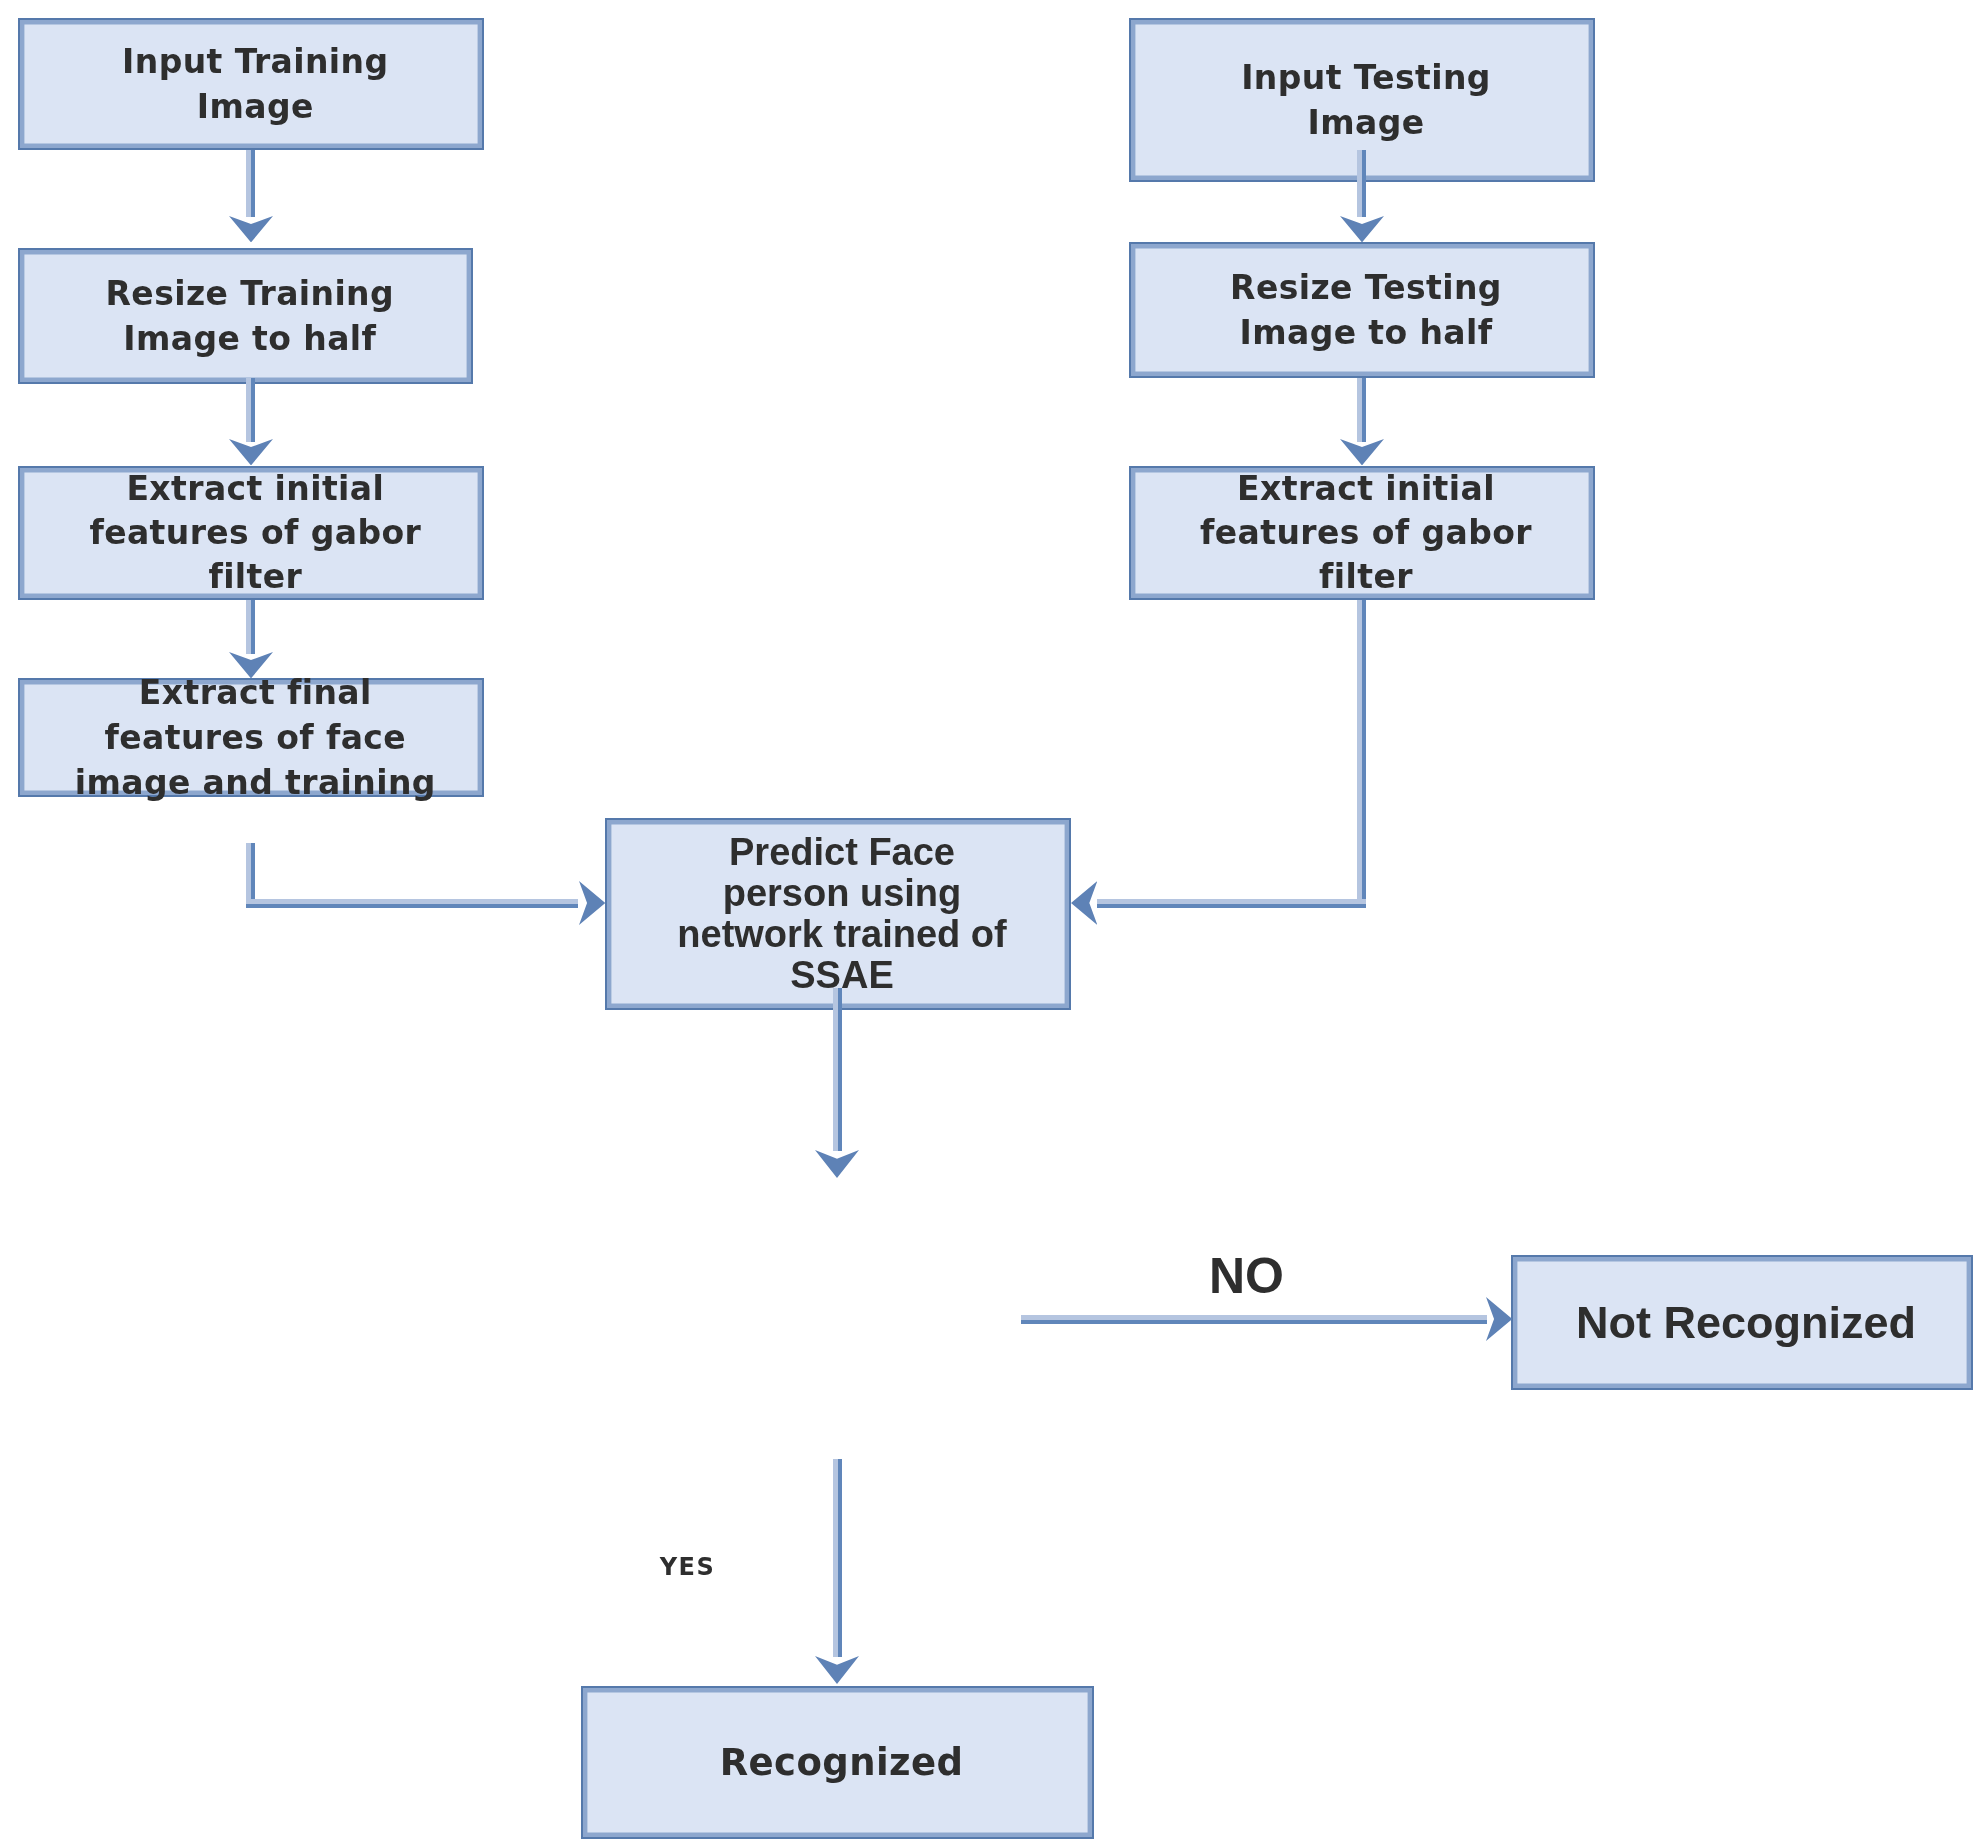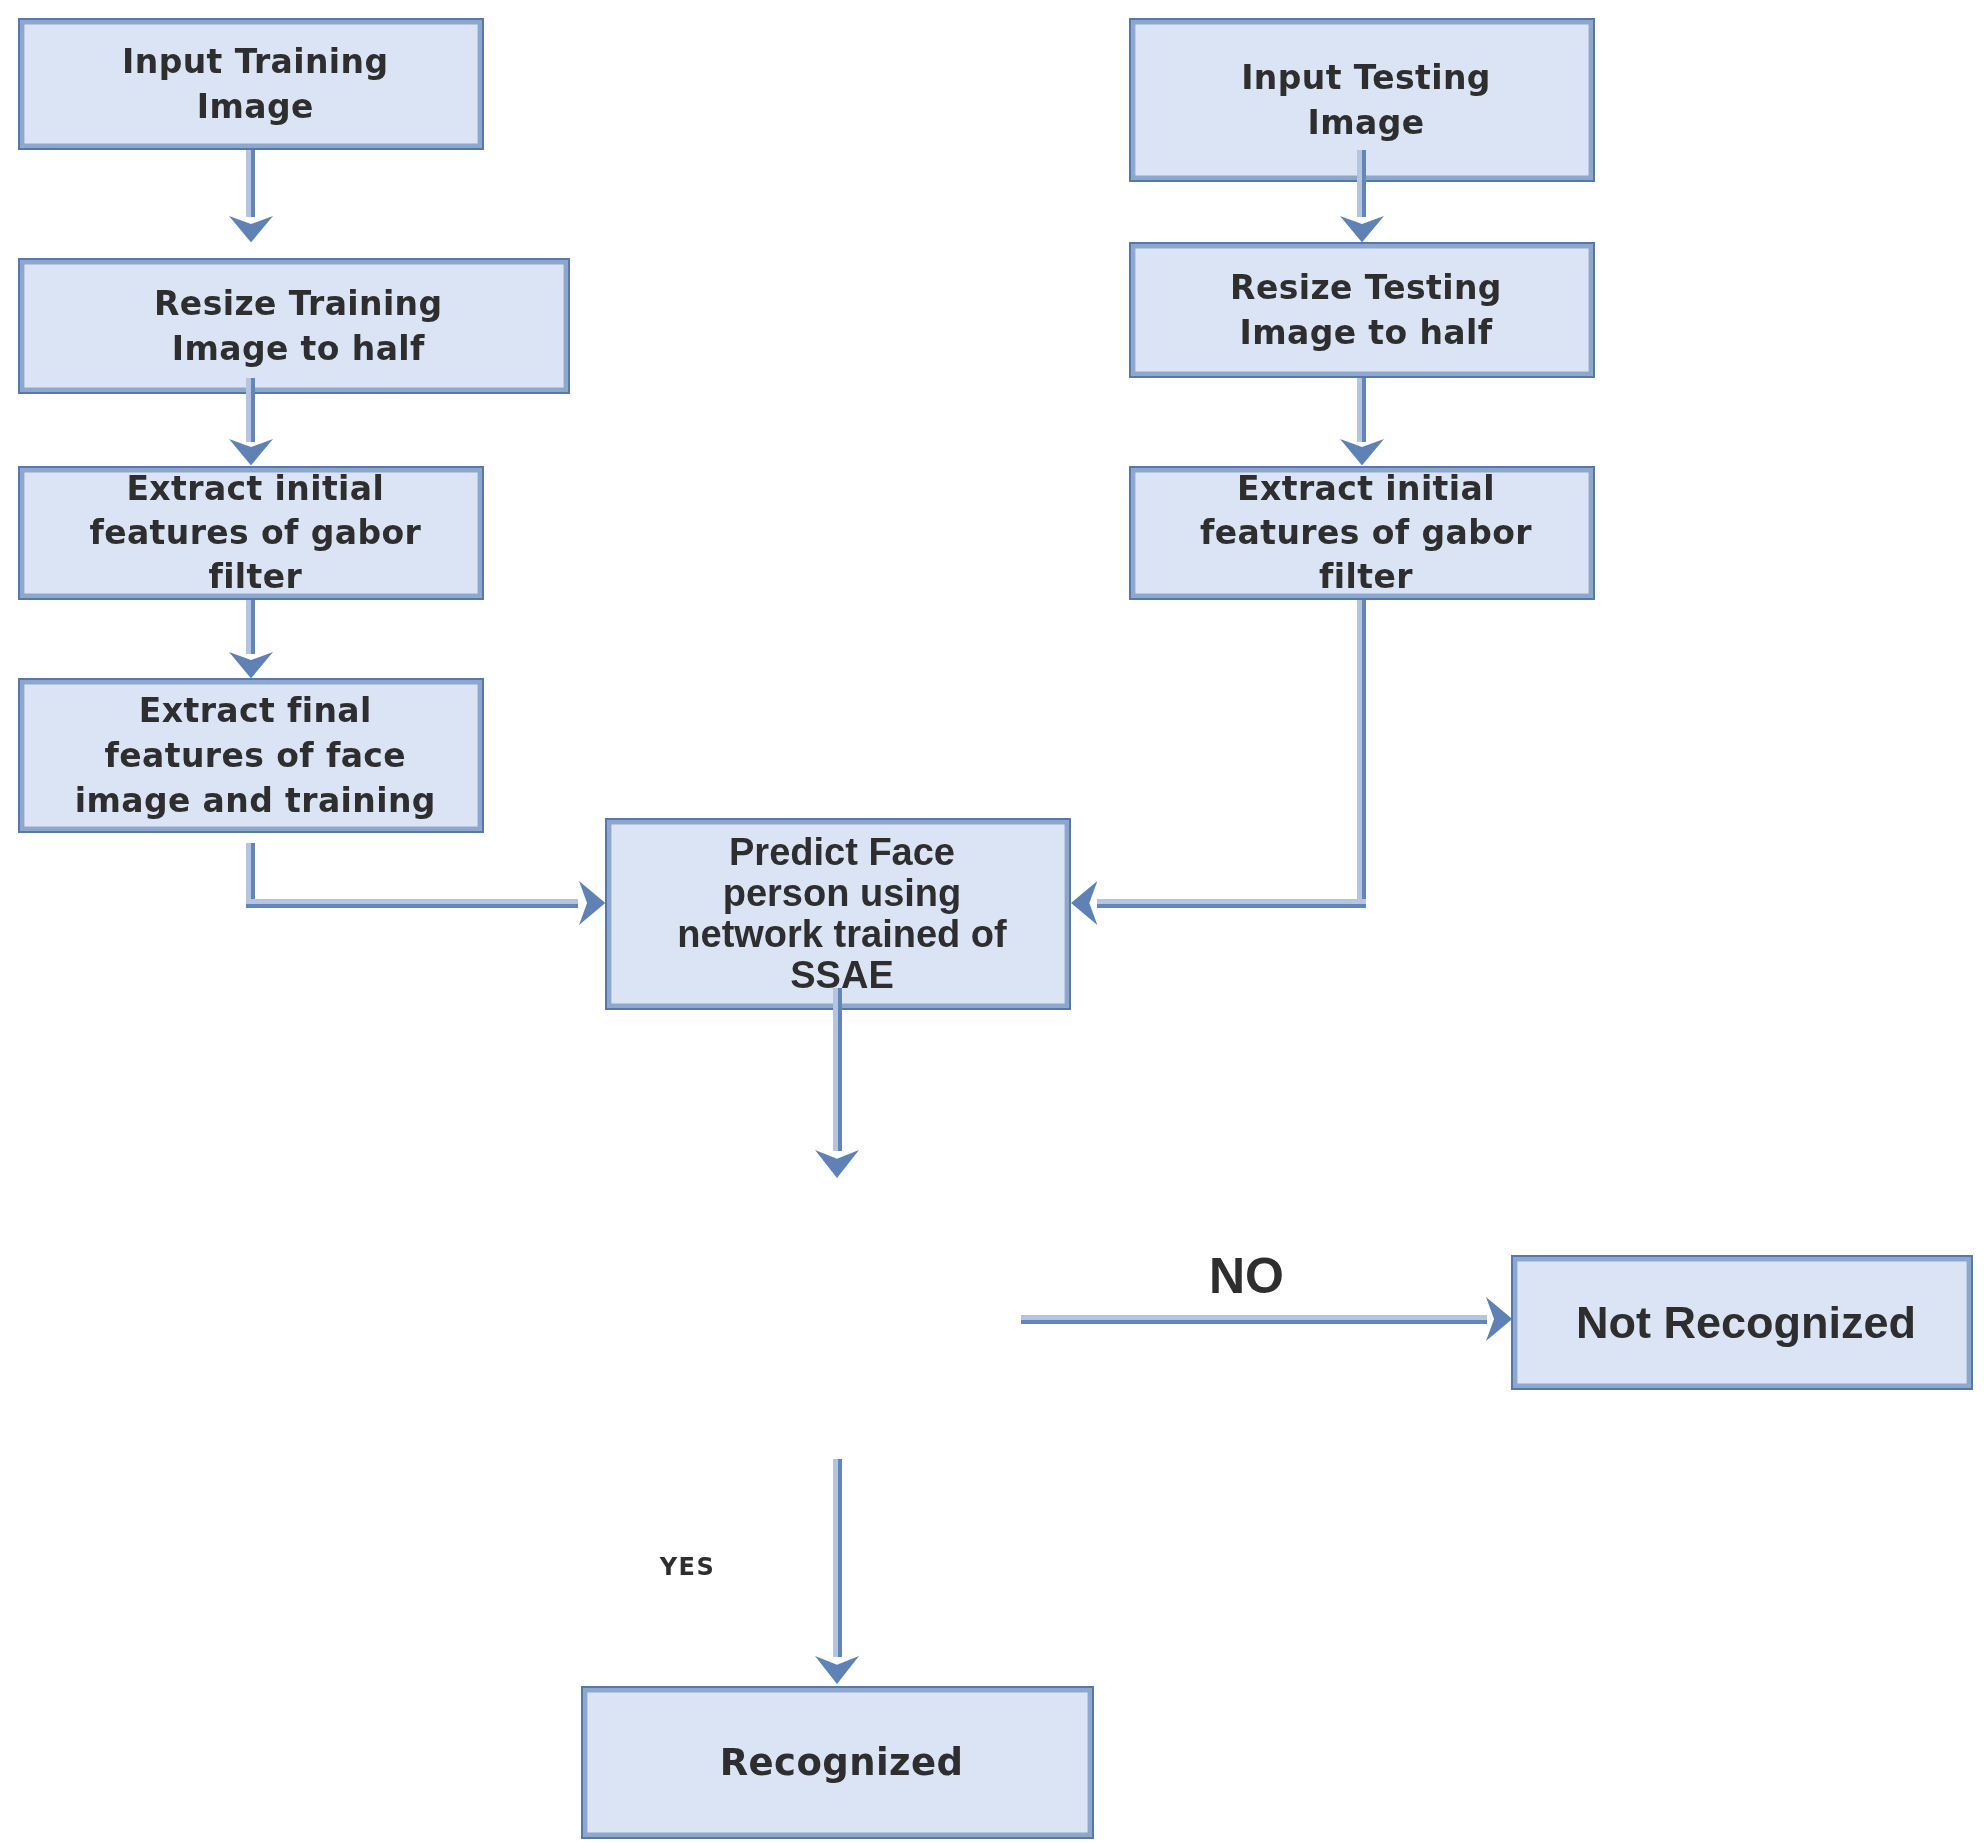--- a/index.html
+++ b/index.html
@@ -70,32 +70,32 @@
 </head>
 <body>
 
 <div class="canvas">
 
   <div class="node" style="left:18.3px;top:18.3px;width:466px;height:132px">
     <span class="lbl f-wide" style="font-size:33px;line-height:45px">Input Training
 Image</span>
   </div>
 
-  <div class="node" style="left:18.3px;top:258px;width:552px;height:136px">
+  <div class="node" style="left:18.3px;top:248px;width:455px;height:136px">
     <span class="lbl f-wide" style="font-size:33px;line-height:45px">Resize Training
 Image to half</span>
   </div>
 
   <div class="node" style="left:18.3px;top:466px;width:466px;height:134px">
     <span class="lbl f-wide" style="font-size:33px;line-height:44px">Extract initial
 features of gabor
 filter</span>
   </div>
 
-  <div class="node" style="left:18.3px;top:678px;width:466px;height:155px">
+  <div class="node" style="left:18.3px;top:678px;width:466px;height:119px">
     <span class="lbl f-wide" style="font-size:33px;line-height:45px">Extract final
 features of face
 image and training</span>
   </div>
 
   <div class="node" style="left:1129px;top:18.3px;width:466px;height:164px">
     <span class="lbl f-wide" style="font-size:33px;line-height:45px">Input Testing
 Image</span>
   </div>
 

